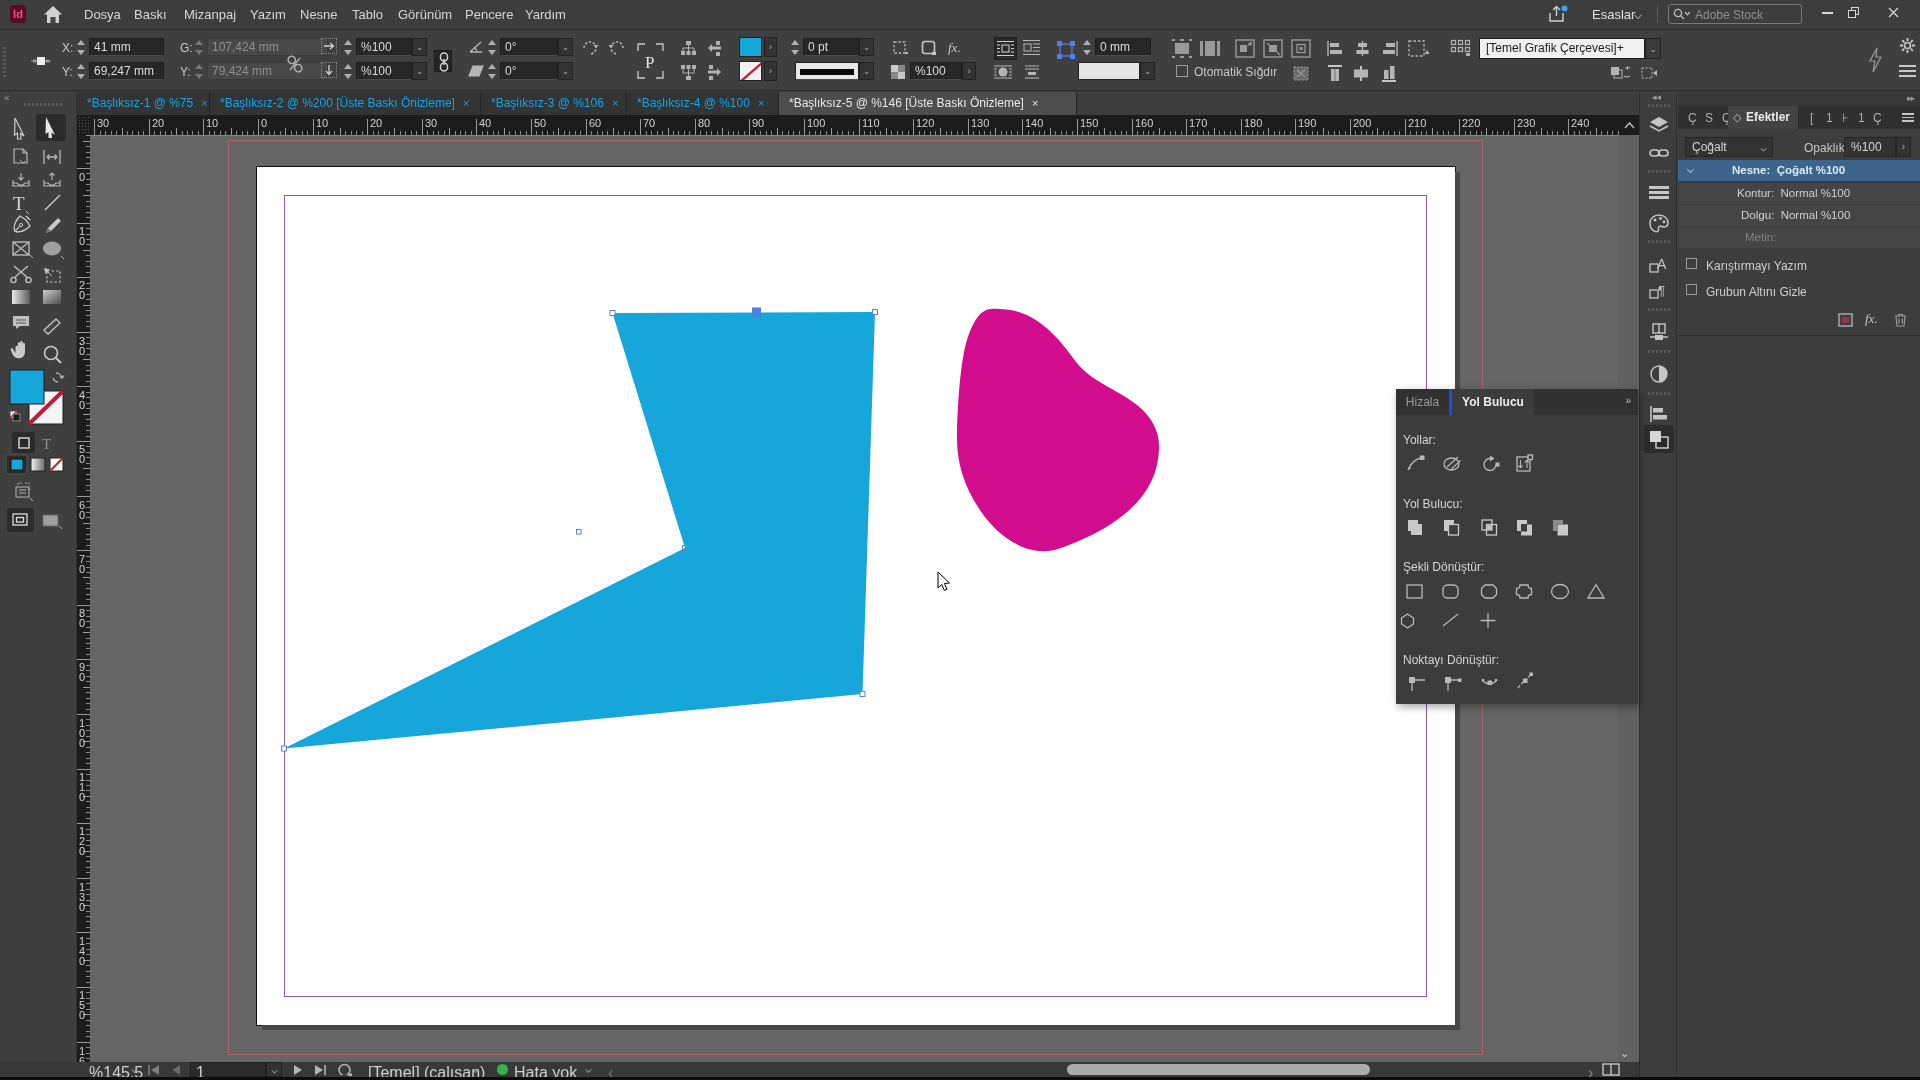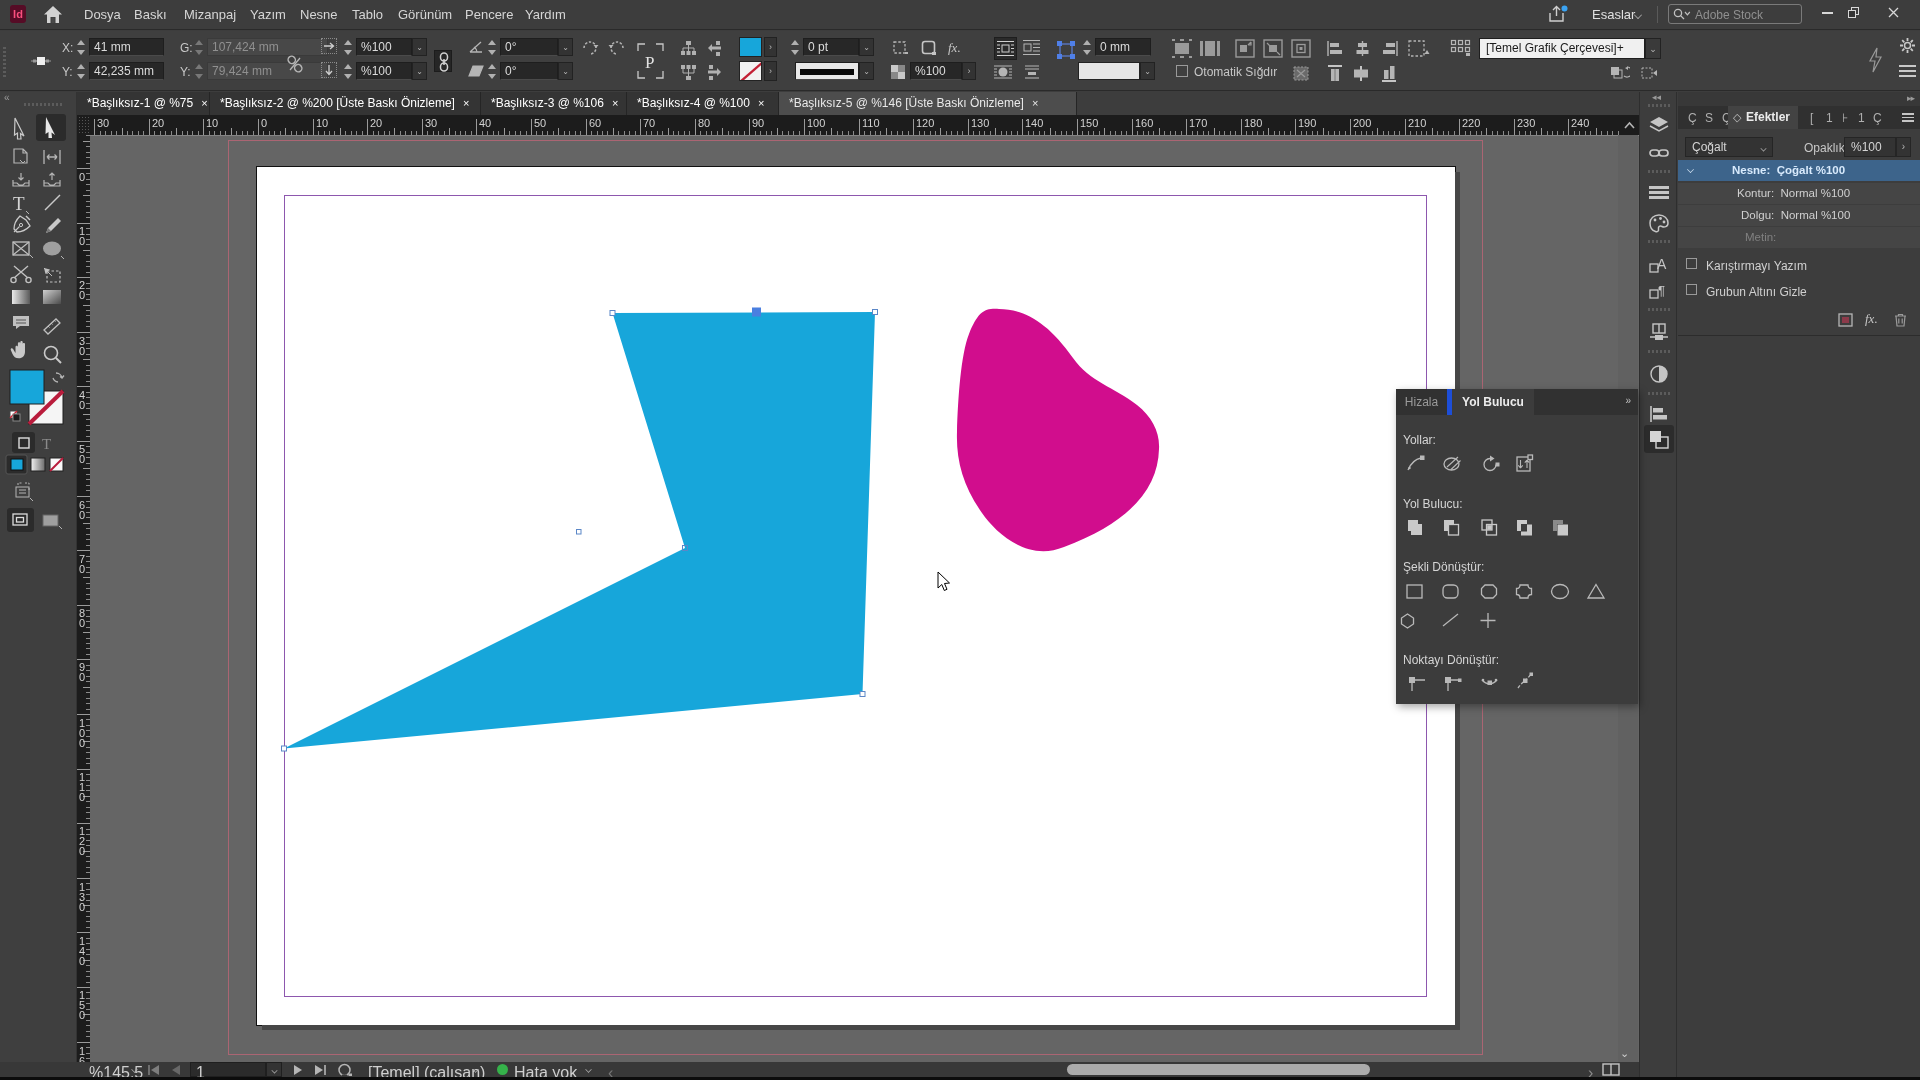--- a/index.html
+++ b/index.html
@@ -19,21 +19,21 @@
 .fld.dis { color:#909090; }
 .lbl { position:absolute; color:#c8c8c8; font-size:12px; }
 .spin { position:absolute; width:10px; height:17px; color:#b0b0b0; }
 .spin::before, .spin::after { content:""; position:absolute; left:1px; border-left:4px solid transparent; border-right:4px solid transparent; }
 .spin::before { top:1px; border-bottom:5px solid currentColor; }
 .spin::after { bottom:1px; border-top:5px solid currentColor; }
 .ico { position:absolute; color:#b8b8b8; }
 
 
 #tabbar { position:absolute; left:77px; top:92px; width:1562px; height:23px; background:#3d3d3d; }
-.dtab { position:absolute; top:0; height:23px; background:#343434; border-right:1px solid #252525; color:#ffffff; font-size:12px; line-height:23px; padding:0 10px; white-space:nowrap; }
+.dtab { position:absolute; top:0; height:23px; background:#343434; border-right:1px solid #252525; color:#0ea5e9; font-size:12px; line-height:23px; padding:0 10px; white-space:nowrap; }
 .dtab.active { background:#4d4d4d; color:#e9e9e9; }
 .dtab .x { margin-left:8px; font-size:11px; }
 
 
 #toolbar { position:absolute; left:0; top:92px; width:77px; height:970px; background:#3f3f3f; border-right:1px solid #333; }
 
 
 #corner { position:absolute; left:77px; top:115px; width:13px; height:20px; background:#1c1c1c; background-image:radial-gradient(#555 24%, transparent 25%); background-size:3px 3px; background-position:1px 1px; }
 #hruler { position:absolute; left:90px; top:115px; width:1549px; height:20px; background:#1c1c1c; }
 #vruler { position:absolute; left:77px; top:135px; width:13px; height:927px; background:#1c1c1c; }
@@ -110,21 +110,21 @@
       <path d="M1 9 H21 M5 9 h12" stroke="#9a9a9a" stroke-width="1"></path>
       <rect x="7" y="5" width="8" height="8" fill="#efefef"></rect>
       <rect x="3" y="7.5" width="3" height="3" fill="#9a9a9a"></rect>
         <rect x="16" y="7.5" width="3" height="3" fill="#9a9a9a"></rect>
     </svg>
     <div class="lbl" style="left:62px;top:10px">X:</div>
     <div class="spin" style="left:76px;top:8px"></div>
     <div class="fld" style="left:89px;top:7px;width:75px;height:18px">41 mm</div>
     <div class="lbl" style="left:62px;top:34px">Y:</div>
     <div class="spin" style="left:76px;top:32px"></div>
-    <div class="fld" style="left:89px;top:31px;width:75px;height:18px">42,235 mm</div>
+    <div class="fld" style="left:89px;top:31px;width:75px;height:18px">69,247 mm</div>
     <div class="lbl" style="left:180px;top:10px">G:</div>
     <div class="spin" style="left:194px;top:8px;color:#787878"></div>
     <div class="fld dis" style="left:207px;top:7px;width:121px;height:18px;background:#484848;border-color:#3a3a3a">107,424 mm</div>
     <div class="lbl" style="left:180px;top:34px">Y:</div>
     <div class="spin" style="left:194px;top:32px;color:#787878"></div>
     <div class="fld dis" style="left:207px;top:31px;width:121px;height:18px;background:#484848;border-color:#3a3a3a">79,424 mm</div>
 
     <svg class="abs" style="left:286px;top:23px" width="18" height="20" viewBox="0 0 18 20">
       <g transform="rotate(-38 9 10)" fill="none" stroke="#b5b5b5" stroke-width="1.5">
         <rect x="5.5" y="1" width="7" height="7.5" rx="3.5"></rect>
@@ -786,21 +786,21 @@
       </svg>
     <div class="abs" style="left:187px;top:219px;color:#c5c5c5;font-size:13px;font-style:italic;font-family:'Liberation Serif',serif">fx.</div>
     <svg class="abs" style="left:216px;top:220px" width="13" height="15" viewBox="0 0 13 15">
         <path d="M2 4 h9 l-1 10 h-7 Z M1 4 h11 M4.5 4 V2.5 h4 V4 M4.8 6.5 v5 M8.2 6.5 v5" fill="none" stroke="#9a9a9a" stroke-width="1.2"></path>
       </svg>
     <div class="abs" style="left:0;top:243px;width:242px;height:1px;background:#2c2c2c"></div>
   </div>
 
   <div id="fpanel">
     <div class="abs" style="left:0;top:0;width:242px;height:26px;background:#313131">
-      <div class="abs" style="left:0;top:0;width:56px;height:26px;color:#9a9a9a;font-size:12px;text-align:center;line-height:26px;border-right:5px solid #1d4ed8">Hizala</div>
+      <div class="abs" style="left:0;top:0;width:56px;height:26px;color:#9a9a9a;font-size:12px;text-align:center;line-height:26px;border-right:3px solid #1d4ed8">Hizala</div>
       <div class="abs" style="left:56px;top:0;width:82px;height:26px;background:#3c3c3c;color:#ececec;font-size:12px;font-weight:bold;text-align:center;line-height:26px">Yol Bulucu</div>
       <div class="abs" style="right:8px;top:6px;color:#c5c5c5;font-size:10px;letter-spacing:-1px">»</div>
     </div>
     <div class="abs" style="left:7px;top:44px;color:#d5d5d5;font-size:12px">Yollar:</div>
     <svg class="abs" style="left:0;top:57px" width="242" height="258" viewBox="0 0 242 258">
 
       <g stroke="#b9b9b9" fill="none" stroke-width="1.3" transform="translate(0,8)">
         <g transform="translate(11,0)">
             <path d="M1 16 C4 9 9 5 14 4"></path>
             <rect x="13" y="1.5" width="4.5" height="4.5" fill="#b9b9b9" stroke="none"></rect>

